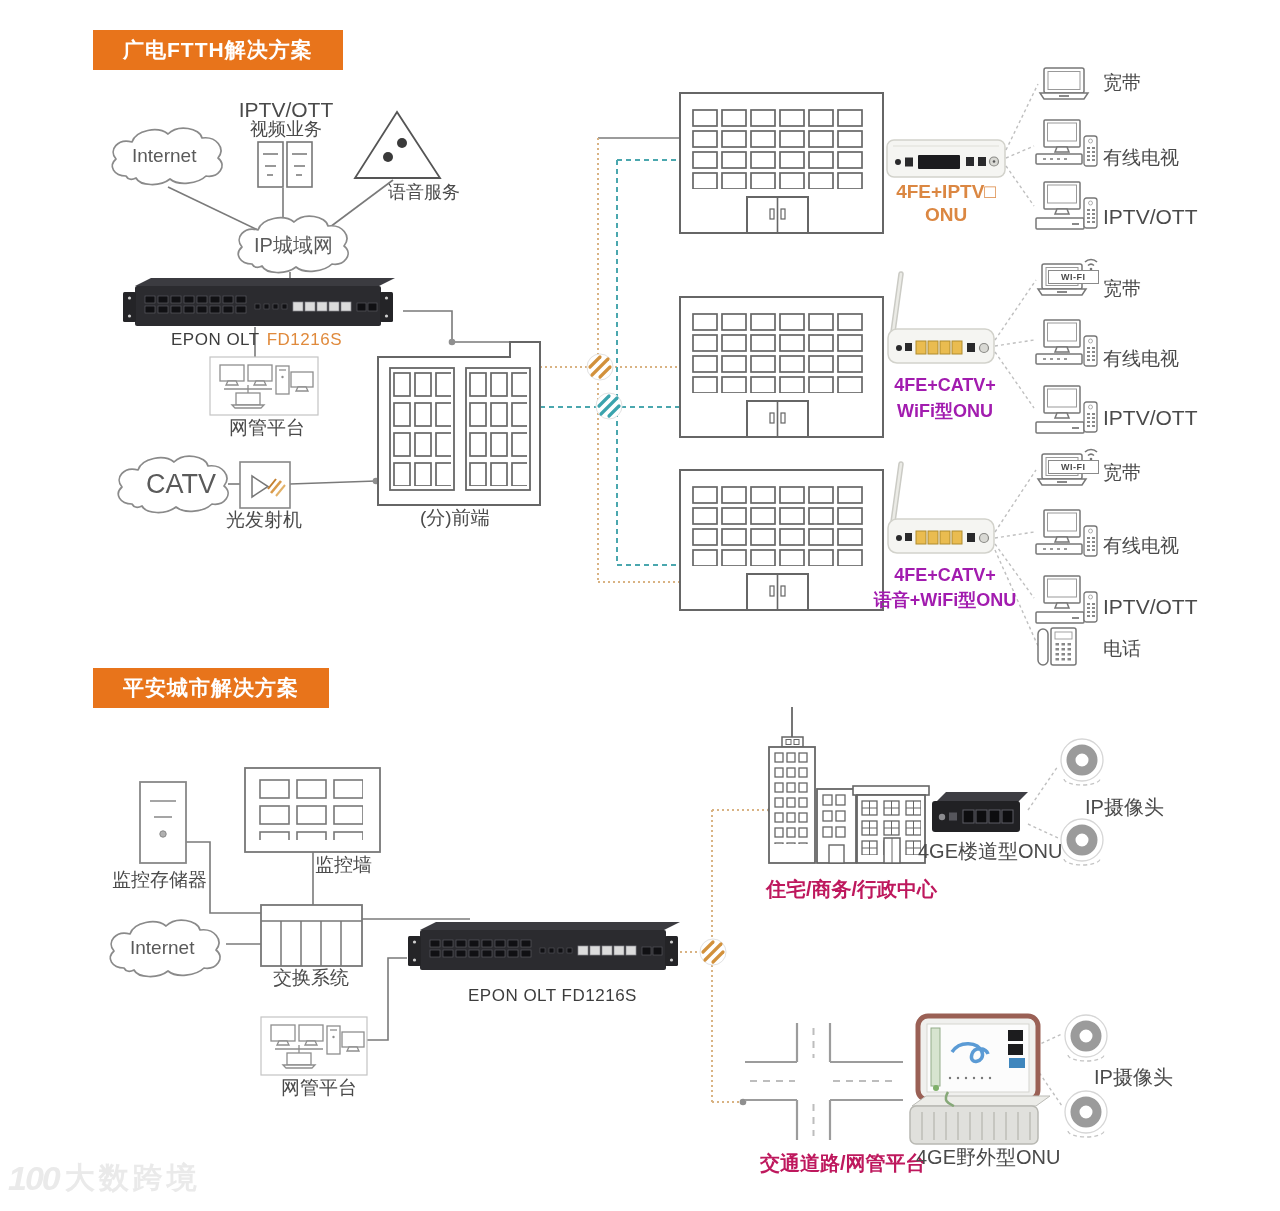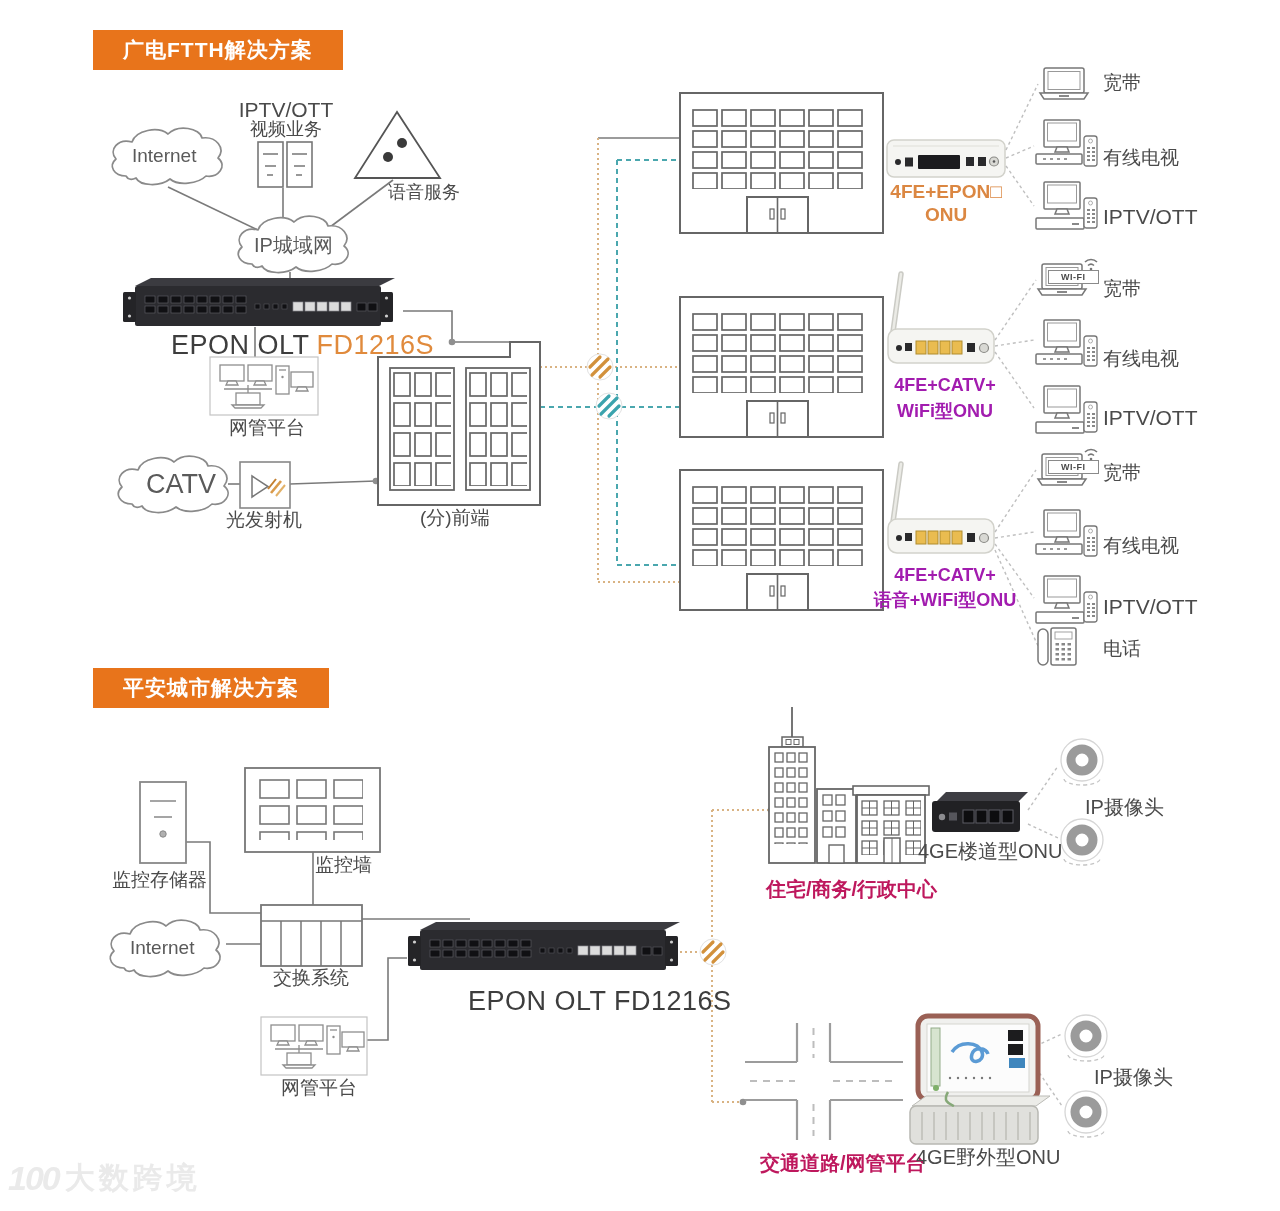--- a/index.html
+++ b/index.html
@@ -4,21 +4,21 @@
 <style>
   html,body{margin:0;padding:0;background:#fff;}
   body{width:1280px;height:1211px;position:relative;overflow:hidden;
        font-family:"Liberation Sans",sans-serif;}
   svg.diagram{position:absolute;left:0;top:0;}
   .lb{position:absolute;color:#4a4a4a;font-size:19px;white-space:nowrap;line-height:1.1;}
   .banner{position:absolute;background:#E8741B;color:#fff;font-weight:bold;font-size:21px;
           padding:6px 30px;letter-spacing:1px;}
   .gray{color:#5a5a5a;}
   .big{font-size:21px;}
-  .oltlbl{position:absolute;font-size:27px;color:#3d3d3d;letter-spacing:.5px;white-space:nowrap;}
+  .oltlbl{position:absolute;font-size:17px;color:#3d3d3d;letter-spacing:.5px;white-space:nowrap;}
   .oltlbl .model{color:#E08A3C;padding-left:7px;}
   .onu1{position:absolute;color:#DB8742;font-weight:bold;font-size:19px;white-space:nowrap;text-align:center;}
   .onu2{position:absolute;color:#a21caf;font-weight:bold;font-size:18px;white-space:nowrap;text-align:center;}
   .tan{position:absolute;color:#be185d;font-weight:bold;font-size:20px;white-space:nowrap;}
   .wifi-badge{position:absolute;font-size:9px;font-weight:bold;color:#4a4a4a;background:#fff;
               border:1px solid #8a8a8a;padding:1px 12px;letter-spacing:.5px;}
   .watermark{position:absolute;left:8px;top:1158px;color:#eaeaea;font-weight:bold;
              display:flex;align-items:center;gap:6px;}
   .watermark .logo{font-size:34px;font-style:italic;letter-spacing:-2px;}
   .watermark .wtext{font-size:30px;letter-spacing:4px;}
@@ -513,21 +513,21 @@
 
 <div class="oltlbl" style="left:171px;top:330px;">
   <span>EPON OLT</span><span class="model">FD1216S</span>
 </div>
 
 <div class="lb" style="left:229px;top:418px;">网管平台</div>
 <div class="lb gray" style="left:146px;top:470px;font-size:27px;">CATV</div>
 <div class="lb" style="left:226px;top:510px;">光发射机</div>
 <div class="lb" style="left:420px;top:508px;">(分)前端</div>
 
-<div class="onu1" style="left:880px;top:181px;width:132px;">4FE+EPON□</div>
+<div class="onu1" style="left:880px;top:181px;width:132px;">4FE+IPTV□</div>
 <div class="onu1" style="left:880px;top:204px;width:132px;">ONU</div>
 <div class="onu2" style="left:885px;top:375px;width:120px;">4FE+CATV+</div>
 <div class="onu2" style="left:885px;top:399px;width:120px;">WiFi型ONU</div>
 <div class="onu2" style="left:885px;top:565px;width:120px;">4FE+CATV+</div>
 <div class="onu2" style="left:860px;top:588px;width:170px;">语音+WiFi型ONU</div>
 
 <div class="lb" style="left:1103px;top:73px;">宽带</div>
 <div class="lb" style="left:1103px;top:148px;">有线电视</div>
 <div class="lb big" style="left:1103px;top:205px;">IPTV/OTT</div>
 <div class="lb" style="left:1103px;top:279px;">宽带</div>

